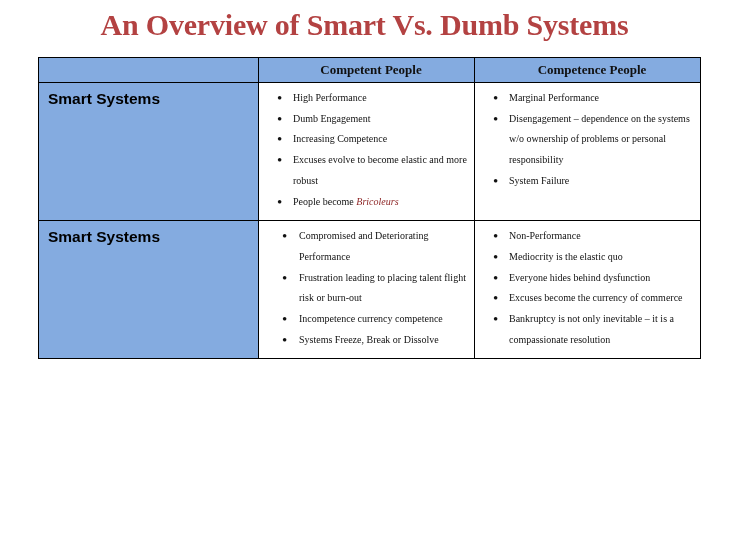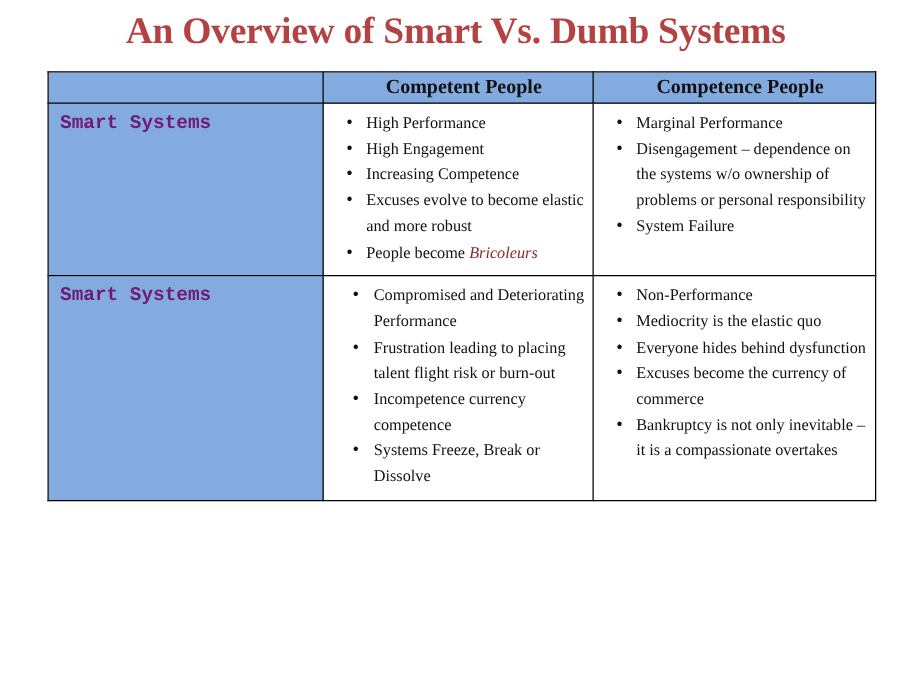--- a/index.html
+++ b/index.html
@@ -60,56 +60,56 @@
 
   
   .hdr-cell {
     background: #84ABE0;
     height: 24px;
   }
   .hdr-label {
     display: block;
     font-family: "Liberation Serif", "DejaVu Serif", serif;
     font-weight: bold;
-    font-size: 16px;
+    font-size: 13px;
     line-height: 24px;
     color: #111111;
     padding: 0 0 0 9px;
     white-space: nowrap;
   }
   .hdr-blank { background: #84ABE0; }
 
   
   .rowlabel {
     background: #84ABE0;
   }
   .rowlabel-text {
     display: block;
-    font-family: Liberation Mono, monospace;
+    font-family: Liberation Sans, sans-serif;
     font-weight: bold;
     font-size: 15.5px;
     line-height: 19px;
-    color: #701a75;
+    color: #000000;
     padding: 6px 0 0 9px;
     white-space: nowrap;
   }
 
   
   .bullets-cell {
     background: #ffffff;
   }
   ul.bullets {
     margin: 0;
     padding: 5px 4px 8px 0;
     list-style: none;
   }
   ul.bullets > li {
     position: relative;
     font-family: "Liberation Serif", "DejaVu Serif", serif;
-    font-size: 13px;
+    font-size: 10px;
     line-height: 20.7px;
     color: #111111;
     padding-left: 34px;
     margin: 0;
   }
   ul.bullets > li::before {
     content: "\2022";
     position: absolute;
     left: 18px;
     top: 0;
@@ -156,21 +156,21 @@
     <tbody>
 
       <tr>
         <td class="rowlabel">
           <span class="rowlabel-text">Smart Systems</span>
         </td>
 
         <td class="bullets-cell">
           <ul class="bullets">
             <li>High Performance</li>
-            <li>High Engagement</li>
+            <li>Dumb Engagement</li>
             <li>Increasing Competence</li>
             <li>Excuses evolve to become elastic and more robust</li>
             <li><span>People become </span><span class="em-red">Bricoleurs</span></li>
           </ul>
         </td>
 
         <td class="bullets-cell">
           <ul class="bullets">
             <li>Marginal Performance</li>
             <li>Disengagement – dependence on the systems w/o ownership of problems or personal responsibility</li>
@@ -192,21 +192,21 @@
             <li>Systems Freeze, Break or Dissolve</li>
           </ul>
         </td>
 
         <td class="bullets-cell">
           <ul class="bullets">
             <li>Non-Performance</li>
             <li>Mediocrity is the elastic quo</li>
             <li>Everyone hides behind dysfunction</li>
             <li>Excuses become the currency of commerce</li>
-            <li>Bankruptcy is not only inevitable – it is a compassionate overtakes</li>
+            <li>Bankruptcy is not only inevitable – it is a compassionate resolution</li>
           </ul>
         </td>
       </tr>
 
     </tbody>
   </table>
 
 </div>
 
 </body></html>

